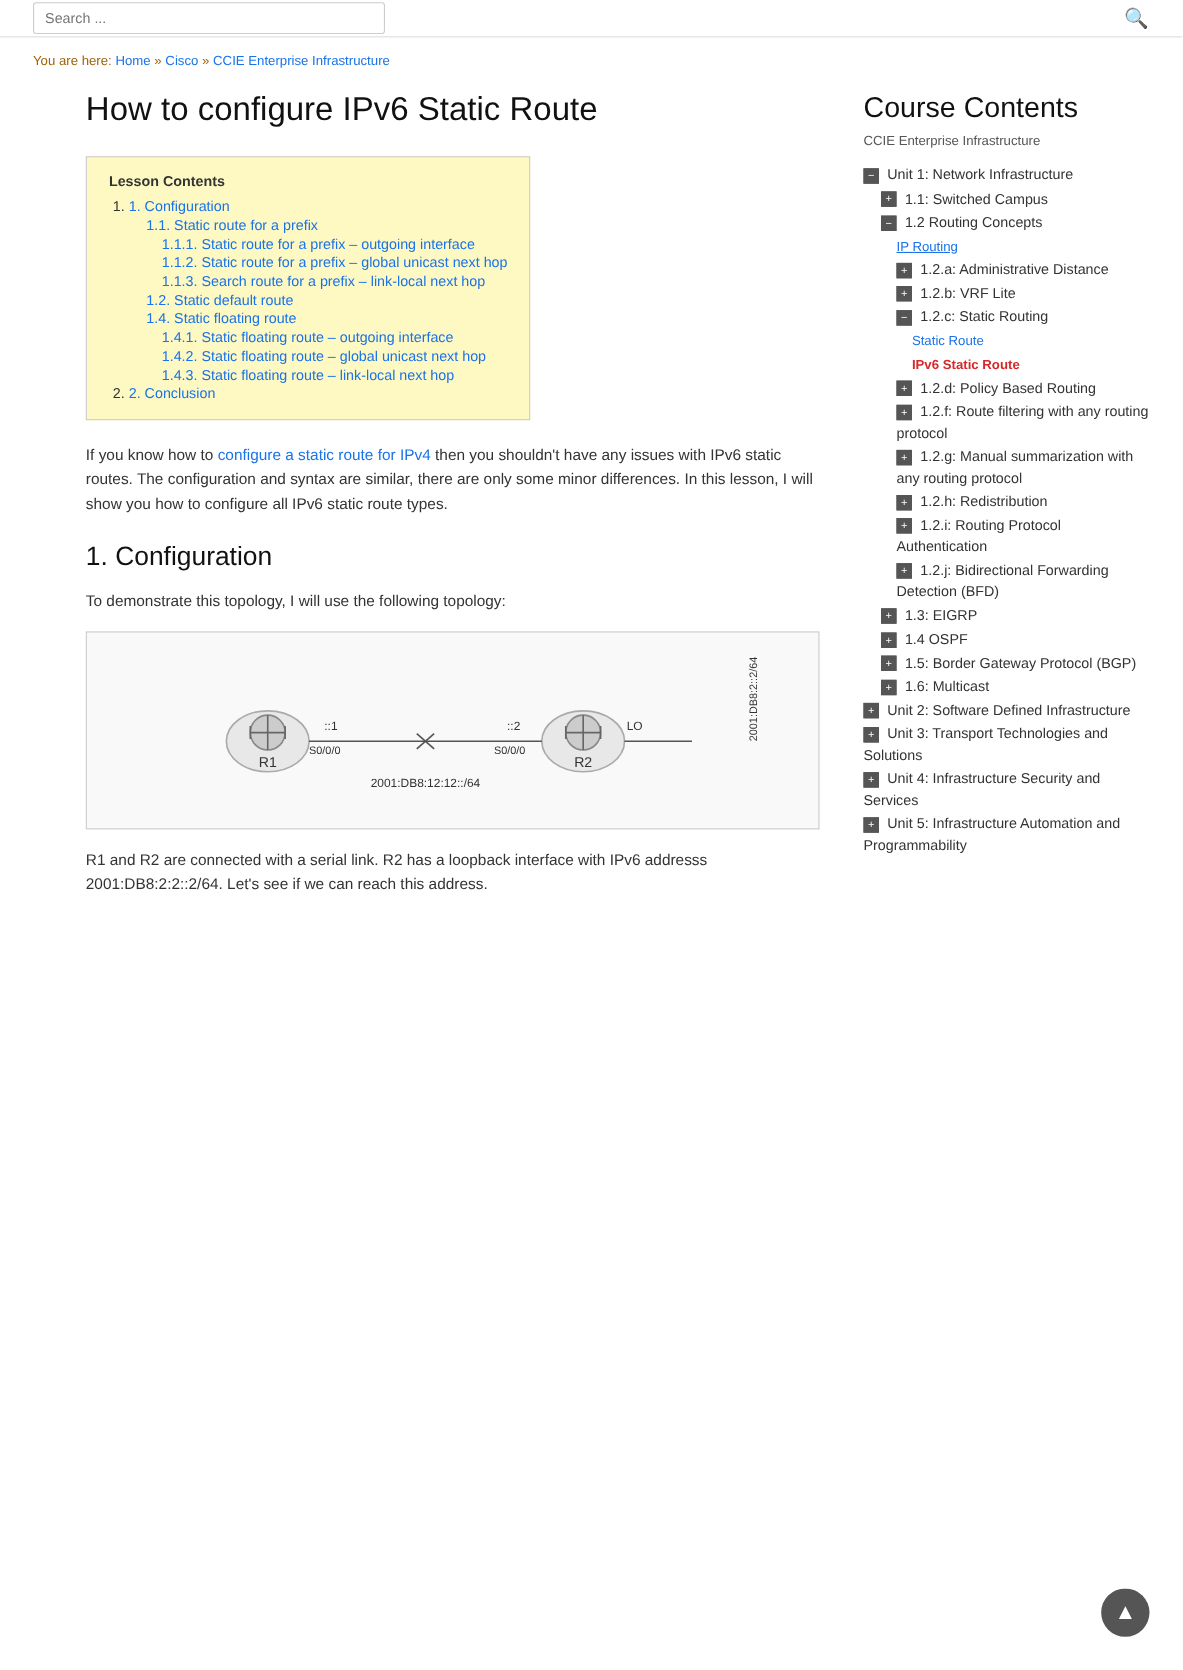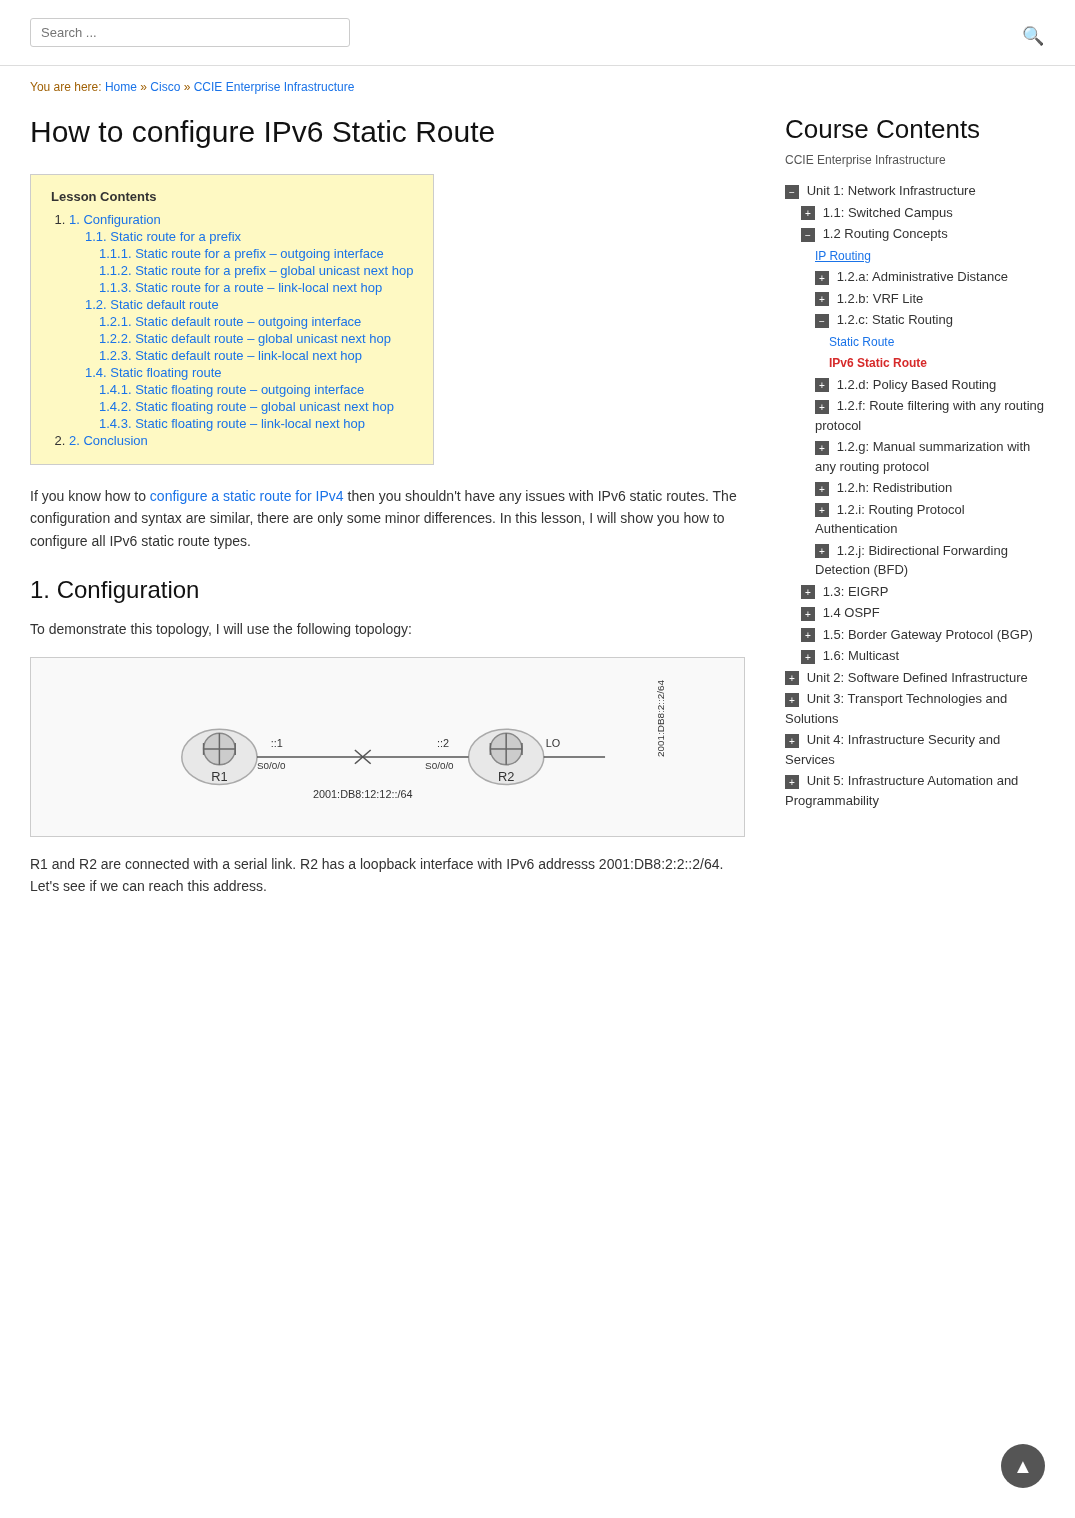--- a/index.html
+++ b/index.html
@@ -1,23 +1,23 @@
 <!DOCTYPE html>
 <html><head>
   <meta charset="utf-8">
   <style>
     * { box-sizing: border-box; margin: 0; padding: 0; }
     body { font-family: Arial, sans-serif; font-size: 14px; color: #333; background: #fff; }
 
     
     .search-bar {
       border-bottom: 1px solid #ddd;
-      padding: 18px 30px;
+      padding: 2px 30px;
       display: flex;
-      align-items: flex-end;
+      align-items: center;
     }
     .search-bar input {
       border: 1px solid #ccc;
       border-radius: 3px;
       padding: 6px 10px;
       width: 320px;
       font-size: 13px;
       color: #888;
       outline: none;
     }
@@ -48,20 +48,21 @@
     .content-layout {
       display: flex;
       gap: 40px;
       padding-top: 10px;
     }
 
     
     .left-content {
       flex: 1;
       min-width: 0;
+      margin-left: 48px;
     }
 
     .page-title {
       font-size: 30px;
       font-weight: normal;
       color: #111;
       margin-bottom: 24px;
       line-height: 1.2;
     }
 
@@ -246,30 +247,25 @@
         <h3>Lesson Contents</h3>
         <ol>
           <li>
             <a href="#">1. Configuration</a>
             <ul class="sub-list">
               <li>
                 <a href="#">1.1. Static route for a prefix</a>
                 <ul class="sub-sub-list">
                   <li><a href="#">1.1.1. Static route for a prefix – outgoing interface</a></li>
                   <li><a href="#">1.1.2. Static route for a prefix – global unicast next hop</a></li>
-                  <li><a href="#">1.1.3. Static route for a route – link-local next hop</a></li>
+                  <li><a href="#">1.1.3. Search route for a prefix – link-local next hop</a></li>
                 </ul>
               </li>
               <li>
                 <a href="#">1.2. Static default route</a>
-                <ul class="sub-sub-list">
-                  <li><a href="#">1.2.1. Static default route – outgoing interface</a></li>
-                  <li><a href="#">1.2.2. Static default route – global unicast next hop</a></li>
-                  <li><a href="#">1.2.3. Static default route – link-local next hop</a></li>
-                </ul>
               </li>
               <li>
                 <a href="#">1.4. Static floating route</a>
                 <ul class="sub-sub-list">
                   <li><a href="#">1.4.1. Static floating route – outgoing interface</a></li>
                   <li><a href="#">1.4.2. Static floating route – global unicast next hop</a></li>
                   <li><a href="#">1.4.3. Static floating route – link-local next hop</a></li>
                 </ul>
               </li>
             </ul>

